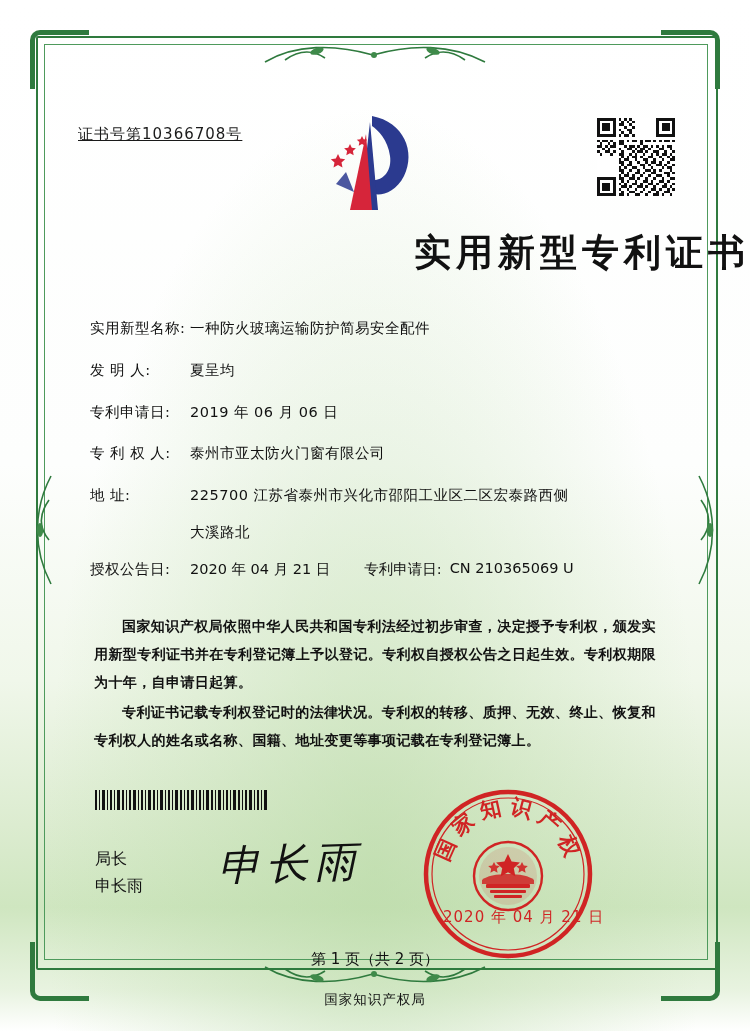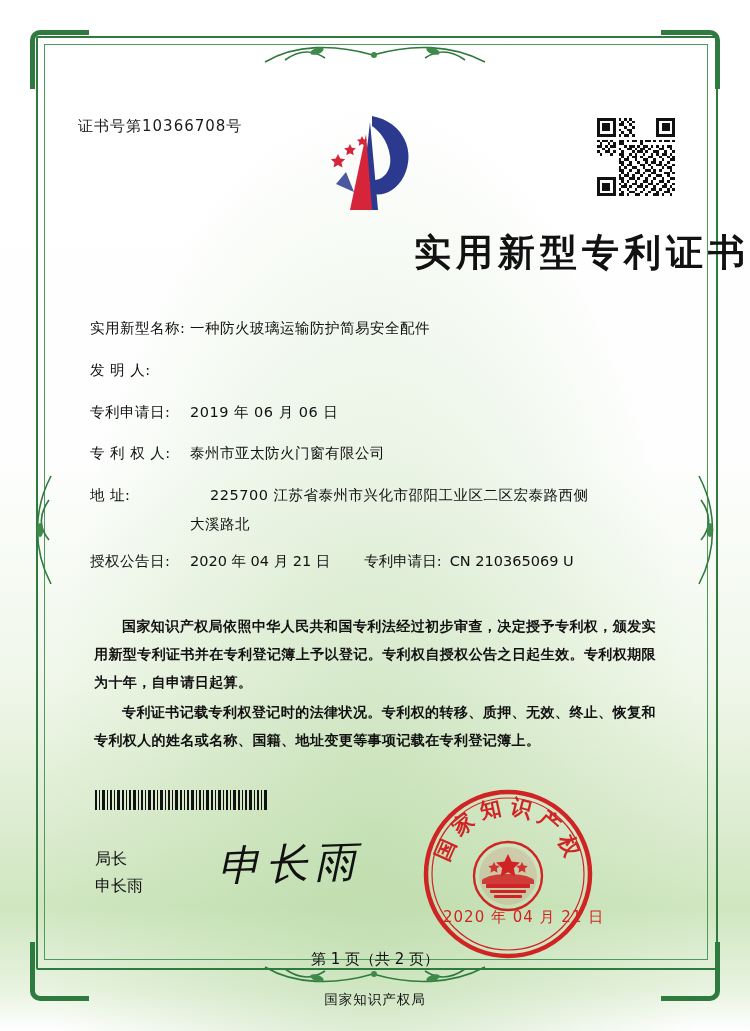--- a/index.html
+++ b/index.html
@@ -55,25 +55,26 @@
 
   
   .top-orn { position: absolute; left: 255px; top: 42px; width: 240px; height: 26px; }
   .bot-orn { position: absolute; left: 255px; bottom: 44px; width: 240px; height: 26px; }
   .side-orn-l { position: absolute; left: 31px; top: 470px; width: 26px; height: 120px; }
   .side-orn-r { position: absolute; right: 31px; top: 470px; width: 26px; height: 120px; }
 
   .cert-no {
     position: absolute;
     left: 78px;
-    top: 117px;
+    top: 125px;
     font-size: 15px;
     color: #1a1a1a;
     letter-spacing: 1px;
     font-family: "DejaVu Sans", sans-serif;
+    text-decoration: underline;
   }
   .qr {
     position: absolute;
     right: 75px;
     top: 118px;
     width: 78px;
     height: 78px;
   }
   .logo {
     position: absolute;
@@ -115,29 +116,29 @@
     letter-spacing: 0.5px;
   }
   .flabel.spread {
     display: flex;
     justify-content: space-between;
   }
   .fvalue {
     flex: 1;
     letter-spacing: 0.5px;
   }
-  .frow.tight { margin-bottom: 8px; gap: 20px; }
+  .frow.tight { margin-bottom: 16px; }
   .fsub {
     margin-left: 100px;
     margin-bottom: 18px;
     letter-spacing: 0.5px;
   }
   .grantrow {
     display: flex;
-    align-items: center;
+    align-items: flex-start;
     margin-bottom: 20px;
   }
   .grantrow .g2label { margin-left: 34px; }
   .paras {
     position: absolute;
     left: 94px;
     top: 612px;
     width: 562px;
     font-size: 14px;
     color: #111;
@@ -490,20 +491,21 @@
 
   <div class="fields">
     <div class="frow">
       <div class="flabel">实用新型名称:</div>
       <div class="fvalue">一种防火玻璃运输防护简易安全配件</div>
     </div>
     <div class="frow">
       <div class="flabel spread">
           <span>发 明 人:</span>
         </div>
+      <div class="fvalue">夏呈均</div>
     </div>
     <div class="frow">
       <div class="flabel">专利申请日:</div>
       <div class="fvalue">2019 年 06 月 06 日</div>
     </div>
     <div class="frow">
       <div class="flabel spread">
           <span>专 利 权 人:</span>
         </div>
       <div class="fvalue">泰州市亚太防火门窗有限公司</div>

